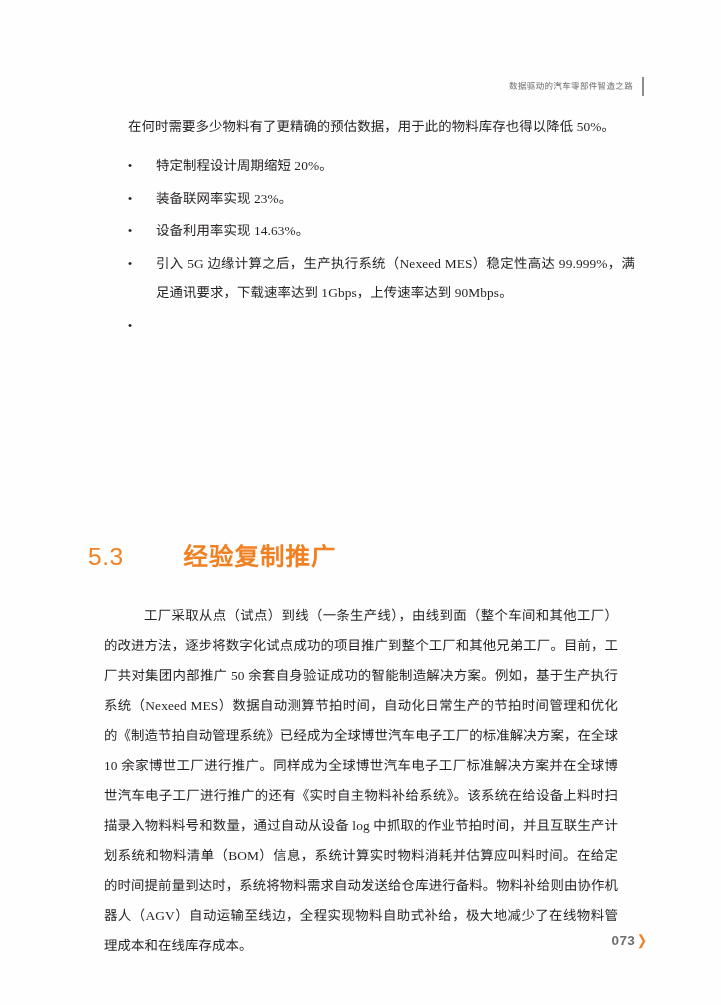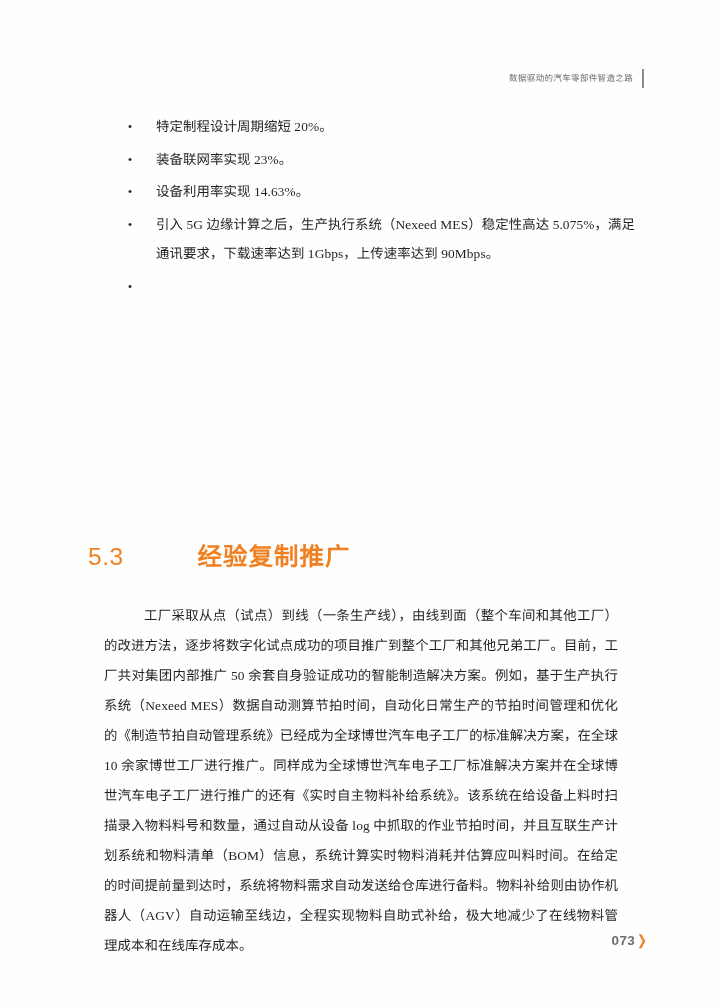--- a/index.html
+++ b/index.html
@@ -16,21 +16,21 @@
     background: #fefefe;
     overflow: hidden;
     font-family: "Liberation Serif", "DejaVu Serif", serif;
     color: #231f20;
     -webkit-font-smoothing: antialiased;
   }
 
   
   .running-header {
     position: absolute;
-    top: 68px;
+    top: 76px;
     right: 77px;
     display: flex;
     align-items: center;
     gap: 9px;
     height: 20px;
   }
 
   .running-header .header-title {
     font-family: "Liberation Sans", "DejaVu Sans", sans-serif;
     font-size: 8.5px;
@@ -114,21 +114,21 @@
     white-space: nowrap;
     gap: 48px;
   }
 
   .section-heading .sec-num {
     font-weight: normal;
     letter-spacing: 0.5px;
   }
 
   .section-heading .sec-title {
-    margin-left: 26px;
+    margin-left: 12px;
     font-weight: bold;
     letter-spacing: 1px;
   }
 
   
   .body-section {
     position: absolute;
     left: 87px;
     top: 584px;
     width: 548px;
@@ -175,41 +175,42 @@
 
 <div class="page">
 
   <div class="running-header">
     <span class="header-title">数据驱动的汽车零部件智造之路</span>
     <span class="header-rule"></span>
   </div>
 
   <div class="content">
 
+    <p class="para-continued">在何时需要多少物料有了更精确的预估数据，用于此的物料库存也得以降低 50%。</p>
 
     <ul class="bullet-list">
 
       <li class="bullet-item">
         <span class="bullet-dot">•</span>
         <span>特定制程设计周期缩短 20%。</span>
       </li>
 
       <li class="bullet-item">
         <span class="bullet-dot">•</span>
         <span>装备联网率实现 23%。</span>
       </li>
 
       <li class="bullet-item">
         <span class="bullet-dot">•</span>
         <span>设备利用率实现 14.63%。</span>
       </li>
 
       <li class="bullet-item">
         <span class="bullet-dot">•</span>
-        <span>引入 5G 边缘计算之后，生产执行系统（Nexeed MES）稳定性高达 5.075%，满足通讯要求，下载速率达到 1Gbps，上传速率达到 90Mbps。</span>
+        <span>引入 5G 边缘计算之后，生产执行系统（Nexeed MES）稳定性高达 99.999%，满足通讯要求，下载速率达到 1Gbps，上传速率达到 90Mbps。</span>
       </li>
 
       <li class="bullet-item tall">
         <span class="bullet-dot">•</span>
       </li>
 
     </ul>
   </div>
 
   <h2 class="section-heading">

